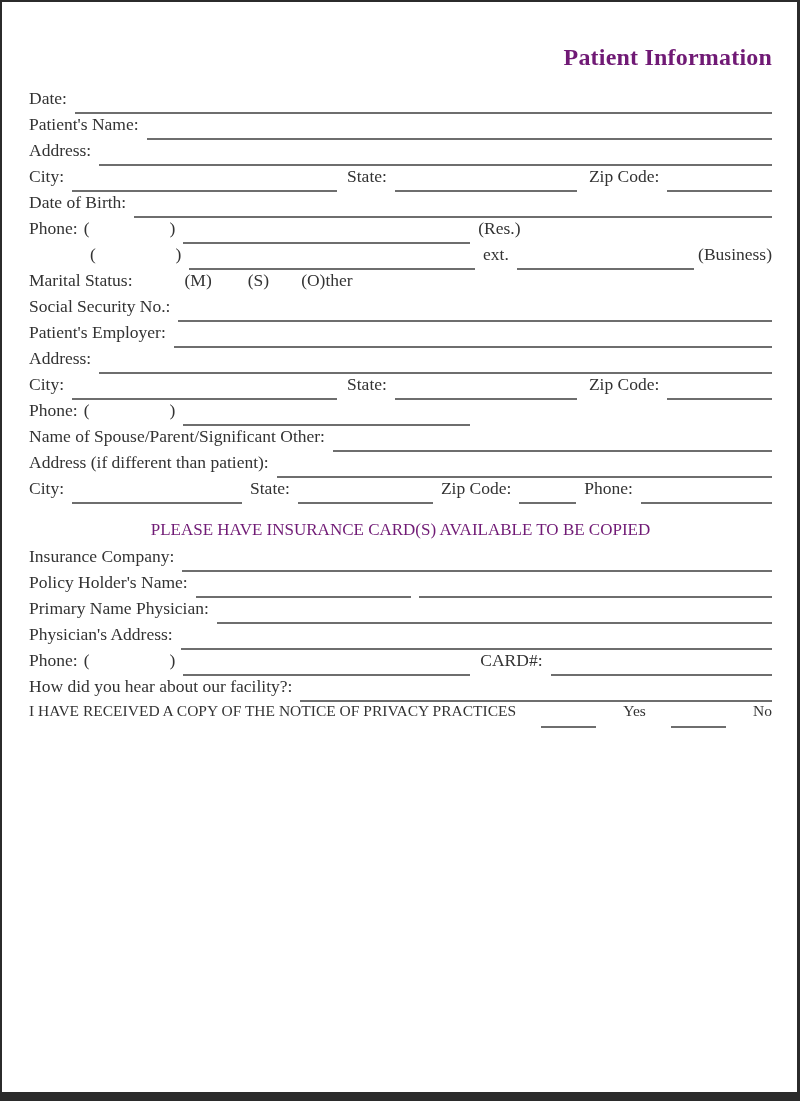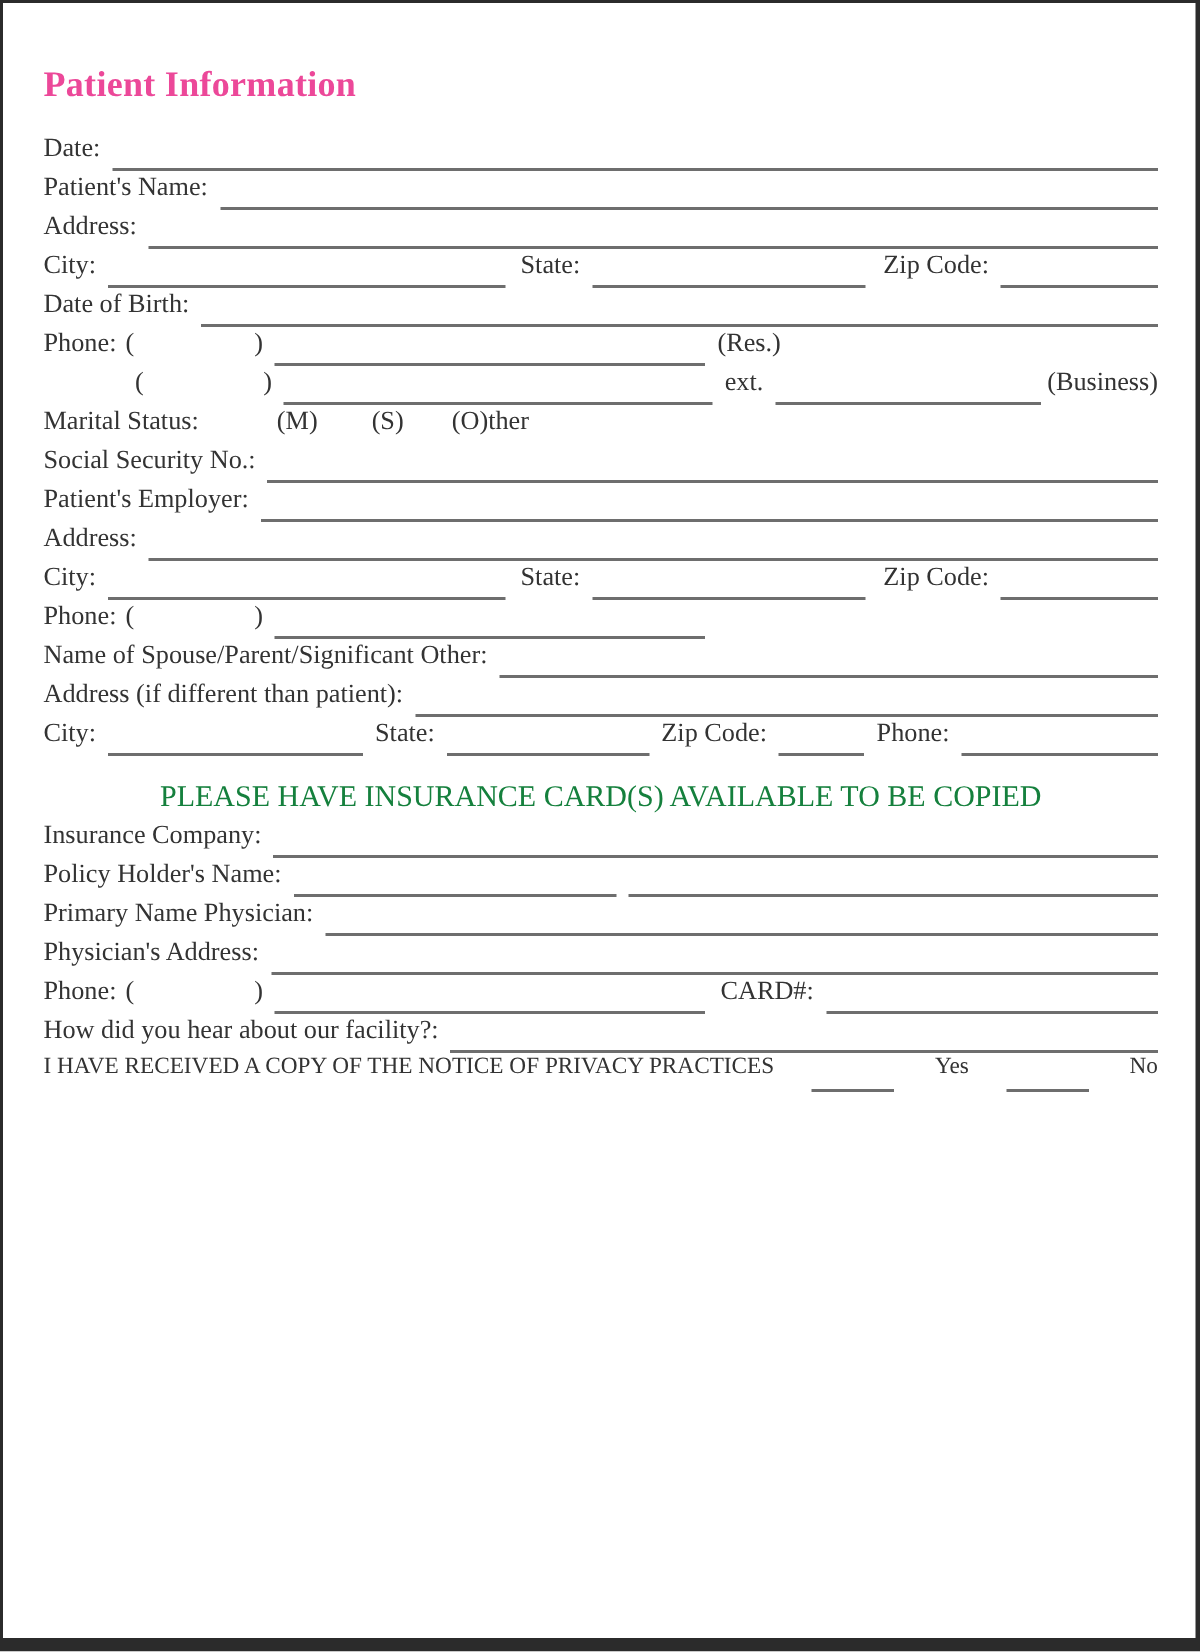--- a/index.html
+++ b/index.html
@@ -12,24 +12,24 @@
     border-left: 2px solid #2b2b2b;
     border-right: 3px solid #2b2b2b;
     border-bottom: 9px solid #2b2b2b;
     font-family: "Liberation Serif", "DejaVu Serif", serif;
     color: #333333;
     font-size: 17.5px;
     overflow: hidden;
   }
   .content { padding: 0 25px 0 27px; }
   .title {
-    text-align: left;
+    text-align: right;
     font-weight: bold;
     font-size: 24px;
-    color: #ec4899;
+    color: #701a75;
     margin-top: 40px;
     margin-bottom: 16px;
     line-height: 30px;
     letter-spacing: 0.2px;
   }
   .row {
     display: flex;
     align-items: baseline;
     height: 26px;
     white-space: nowrap;
@@ -48,22 +48,22 @@
   .ml12 { margin-left: 12px; } .ml32 { margin-left: 32px; }
   .ml36 { margin-left: 36px; } .ml52 { margin-left: 52px; }
   .w55 { width:55px; } .w57 { width:57px; } .w58 { width:58px; }
   .w60 { width:60px; } .w135 { width:135px; } .w170 { width:170px; }
   .w178 { width:178px; } .w182 { width:182px; } .w215 { width:215px; }
   .w265 { width:265px; } .w287 { width:287px; }
   .note {
     text-align: center;
     margin-top: 16px;
     height: 26px;
-    font-size: 20px;
-    color: #15803d;
+    font-size: 17px;
+    color: #701a75;
   }
   .row-privacy { font-size: 15.5px; justify-content: space-between; }
 </style>
 </head>
 <body>
 
 <div class="page">
   <div class="content">
 
     <div class="title">Patient Information</div>

